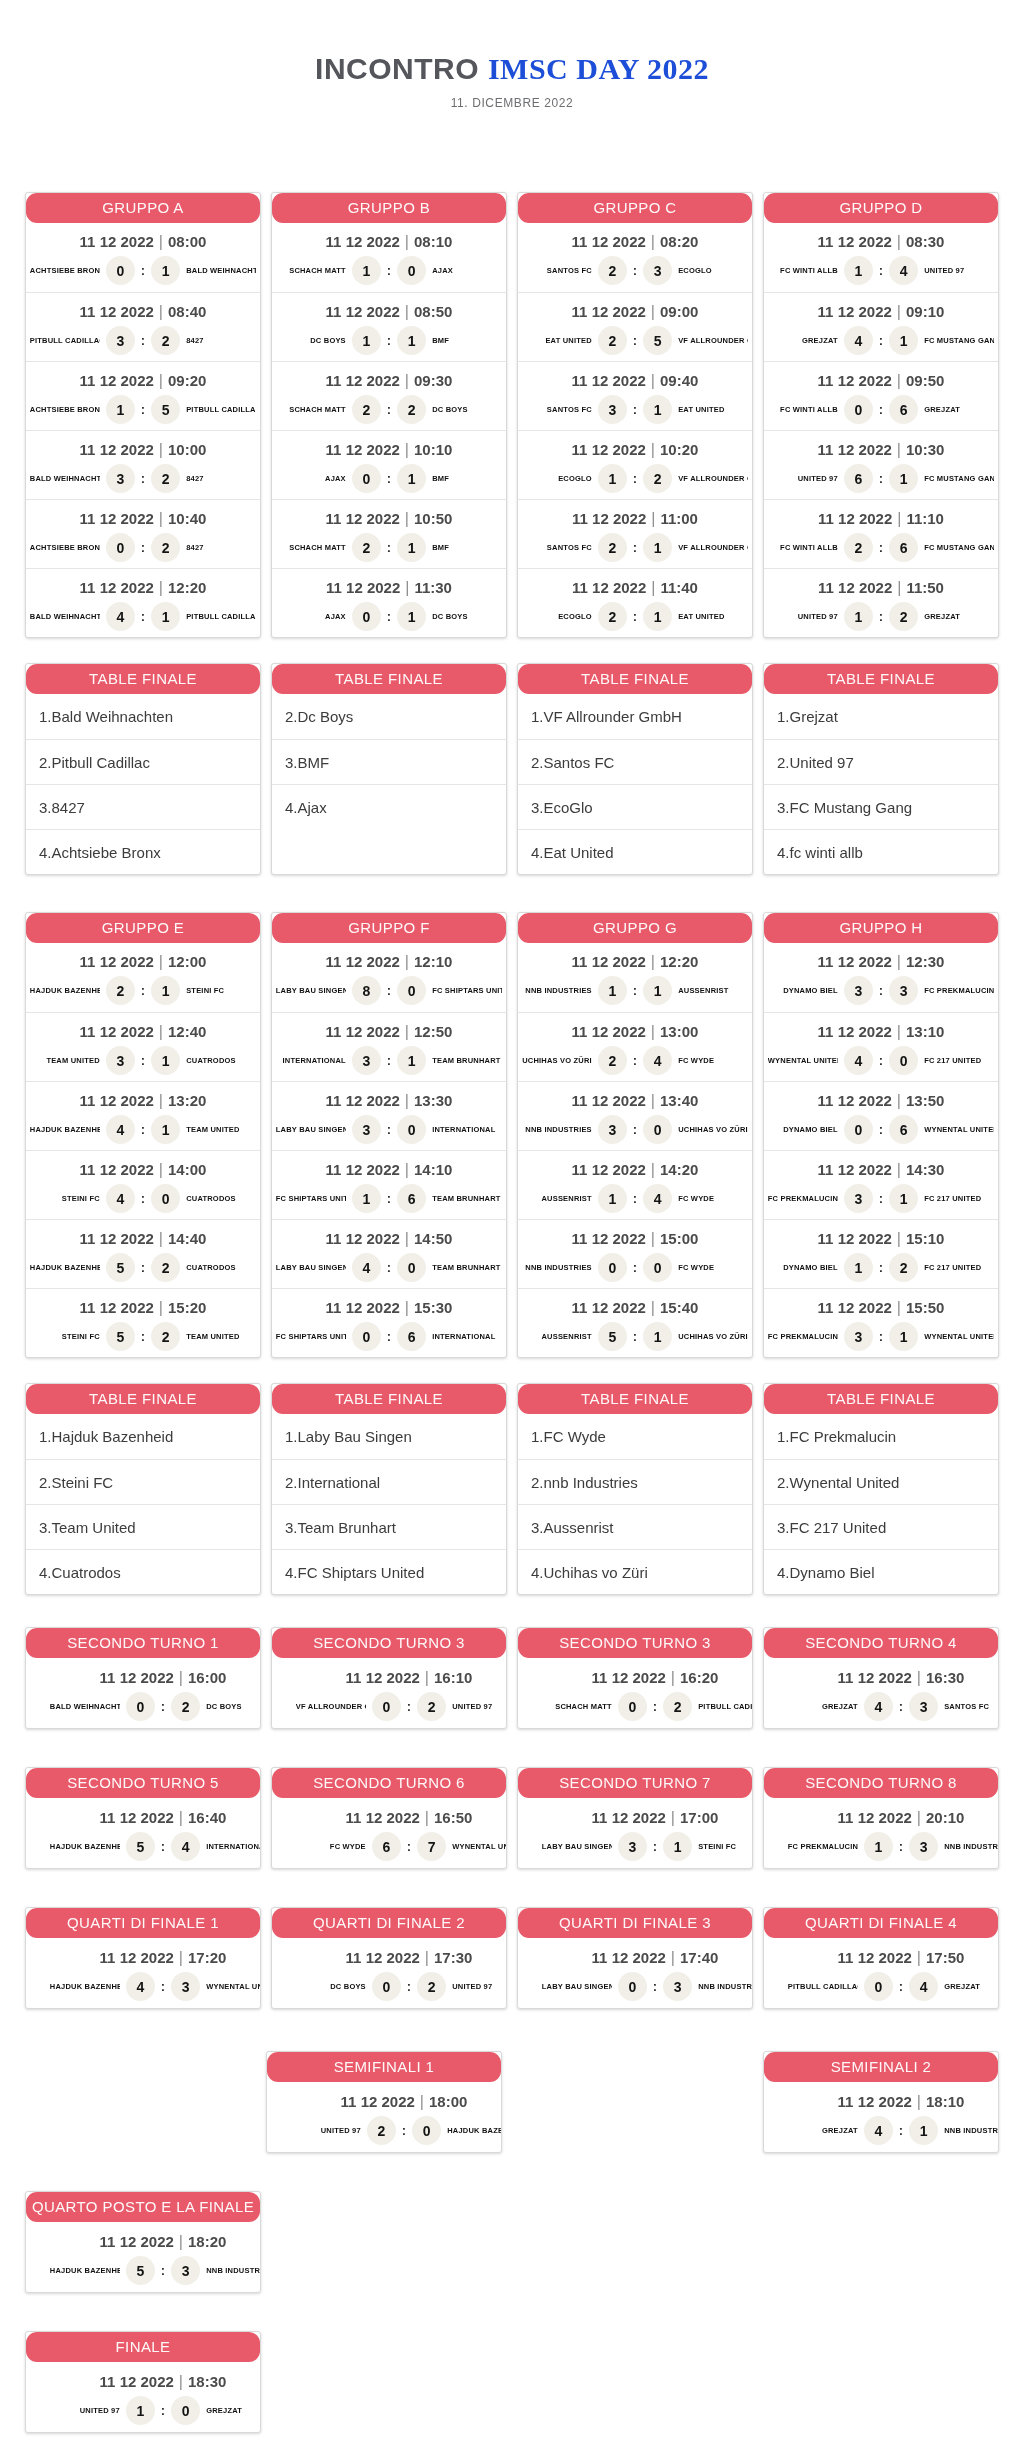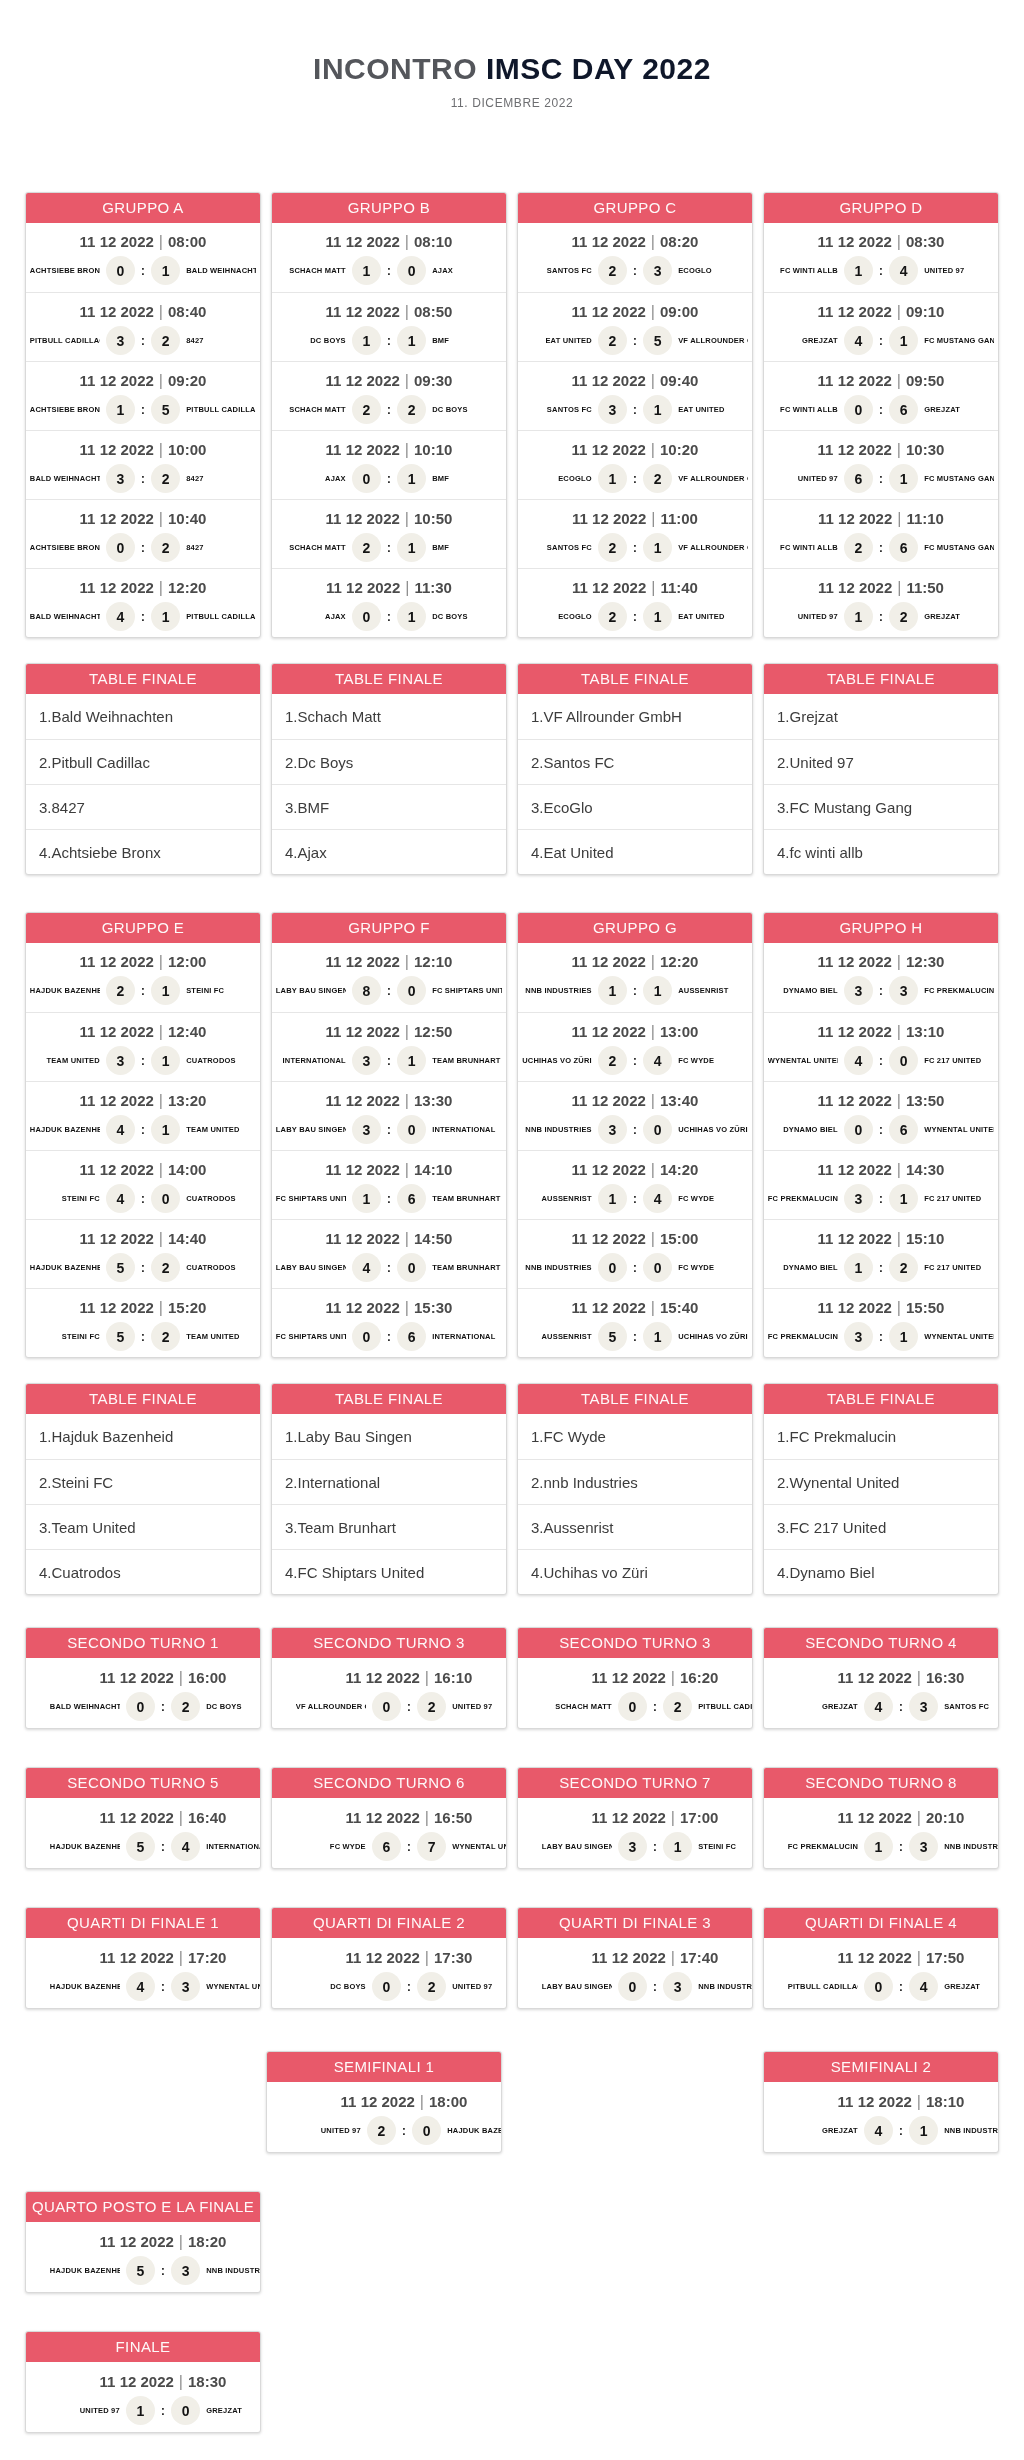--- a/index.html
+++ b/index.html
@@ -1,37 +1,37 @@
 <!DOCTYPE html>
 <html><head>
 <meta charset="utf-8">
 <style>
   html,body{margin:0;padding:0;background:#ffffff;}
   body{font-family:"Liberation Sans",sans-serif;}
   .page{width:1024px;margin:0 auto;padding-bottom:50px;background:#fff;}
   .site-header{text-align:center;padding-top:52px;}
   .site-title{margin:0;font-size:30px;font-weight:700;color:#54565b;letter-spacing:.5px;}
-  .site-title .accent{color:#0f172a;}
+  .site-title .accent{color:#1d4ed8;font-family:Liberation Serif, serif;}
   .subtitle{margin-top:10px;font-size:12px;color:#6d6e71;letter-spacing:.6px;}
   #content{width:974px;margin:0 auto;}
   .row{display:flex;gap:10px;}
   #content .row:nth-child(1){margin-top:82px;}
   #content .row:nth-child(2){margin-top:25px;}
   #content .row:nth-child(3){margin-top:37px;}
   #content .row:nth-child(4){margin-top:25px;}
   #content .row:nth-child(5){margin-top:32px;}
   #content .row:nth-child(6){margin-top:38px;}
   #content .row:nth-child(7){margin-top:38px;}
   #content .row:nth-child(8){margin-top:42px;}
   #content .row:nth-child(9){margin-top:38px;}
   #content .row:nth-child(10){margin-top:38px;}
   .card{width:236px;box-sizing:border-box;background:#fff;border:1px solid #d9d9d9;
         border-radius:3px;box-shadow:0 1px 3px rgba(0,0,0,.16);overflow:hidden;flex:0 0 auto;}
   .card-header{height:30px;line-height:30px;background:#e8596a;color:rgba(255,255,255,.96);
-        text-align:center;font-size:15px;font-weight:400;letter-spacing:.4px;white-space:nowrap;overflow:hidden;}
+        text-align:center;font-size:15px;font-weight:400;letter-spacing:.4px;white-space:nowrap;overflow:hidden;border-radius:11px;}
   .match{height:69px;box-sizing:border-box;padding-top:10px;}
   .match + .match{border-top:1px solid #e6e6e6;}
   .single-card .match{height:70px;padding-top:11px;margin-left:40px;}
   .mdate{text-align:center;font-size:15px;font-weight:700;color:#4b4b4b;white-space:nowrap;}
   .mdate .sep{color:#8f8f8f;font-weight:400;padding:0 5px;font-size:16px;}
   .mteams{display:flex;align-items:center;justify-content:center;margin-top:5px;gap:6px;}
   .tname{width:70px;font-size:7.5px;font-weight:700;color:#101010;letter-spacing:.2px;
         white-space:nowrap;overflow:hidden;flex:0 0 auto;}
   .tname.home{text-align:right;}
   .tname.away{text-align:left;}
@@ -312,21 +312,20 @@
       <div class="row row-tables">
         <div class="card table-card">
           <div class="card-header">TABLE FINALE</div>
           <div class="standing">1.Bald Weihnachten</div>
           <div class="standing">2.Pitbull Cadillac</div>
           <div class="standing">3.8427</div>
           <div class="standing">4.Achtsiebe Bronx</div>
         </div>
         <div class="card table-card">
           <div class="card-header">TABLE FINALE</div>
-          <div class="standing">1.Schach Matt</div>
           <div class="standing">2.Dc Boys</div>
           <div class="standing">3.BMF</div>
           <div class="standing">4.Ajax</div>
         </div>
         <div class="card table-card">
           <div class="card-header">TABLE FINALE</div>
           <div class="standing">1.VF Allrounder GmbH</div>
           <div class="standing">2.Santos FC</div>
           <div class="standing">3.EcoGlo</div>
           <div class="standing">4.Eat United</div>

